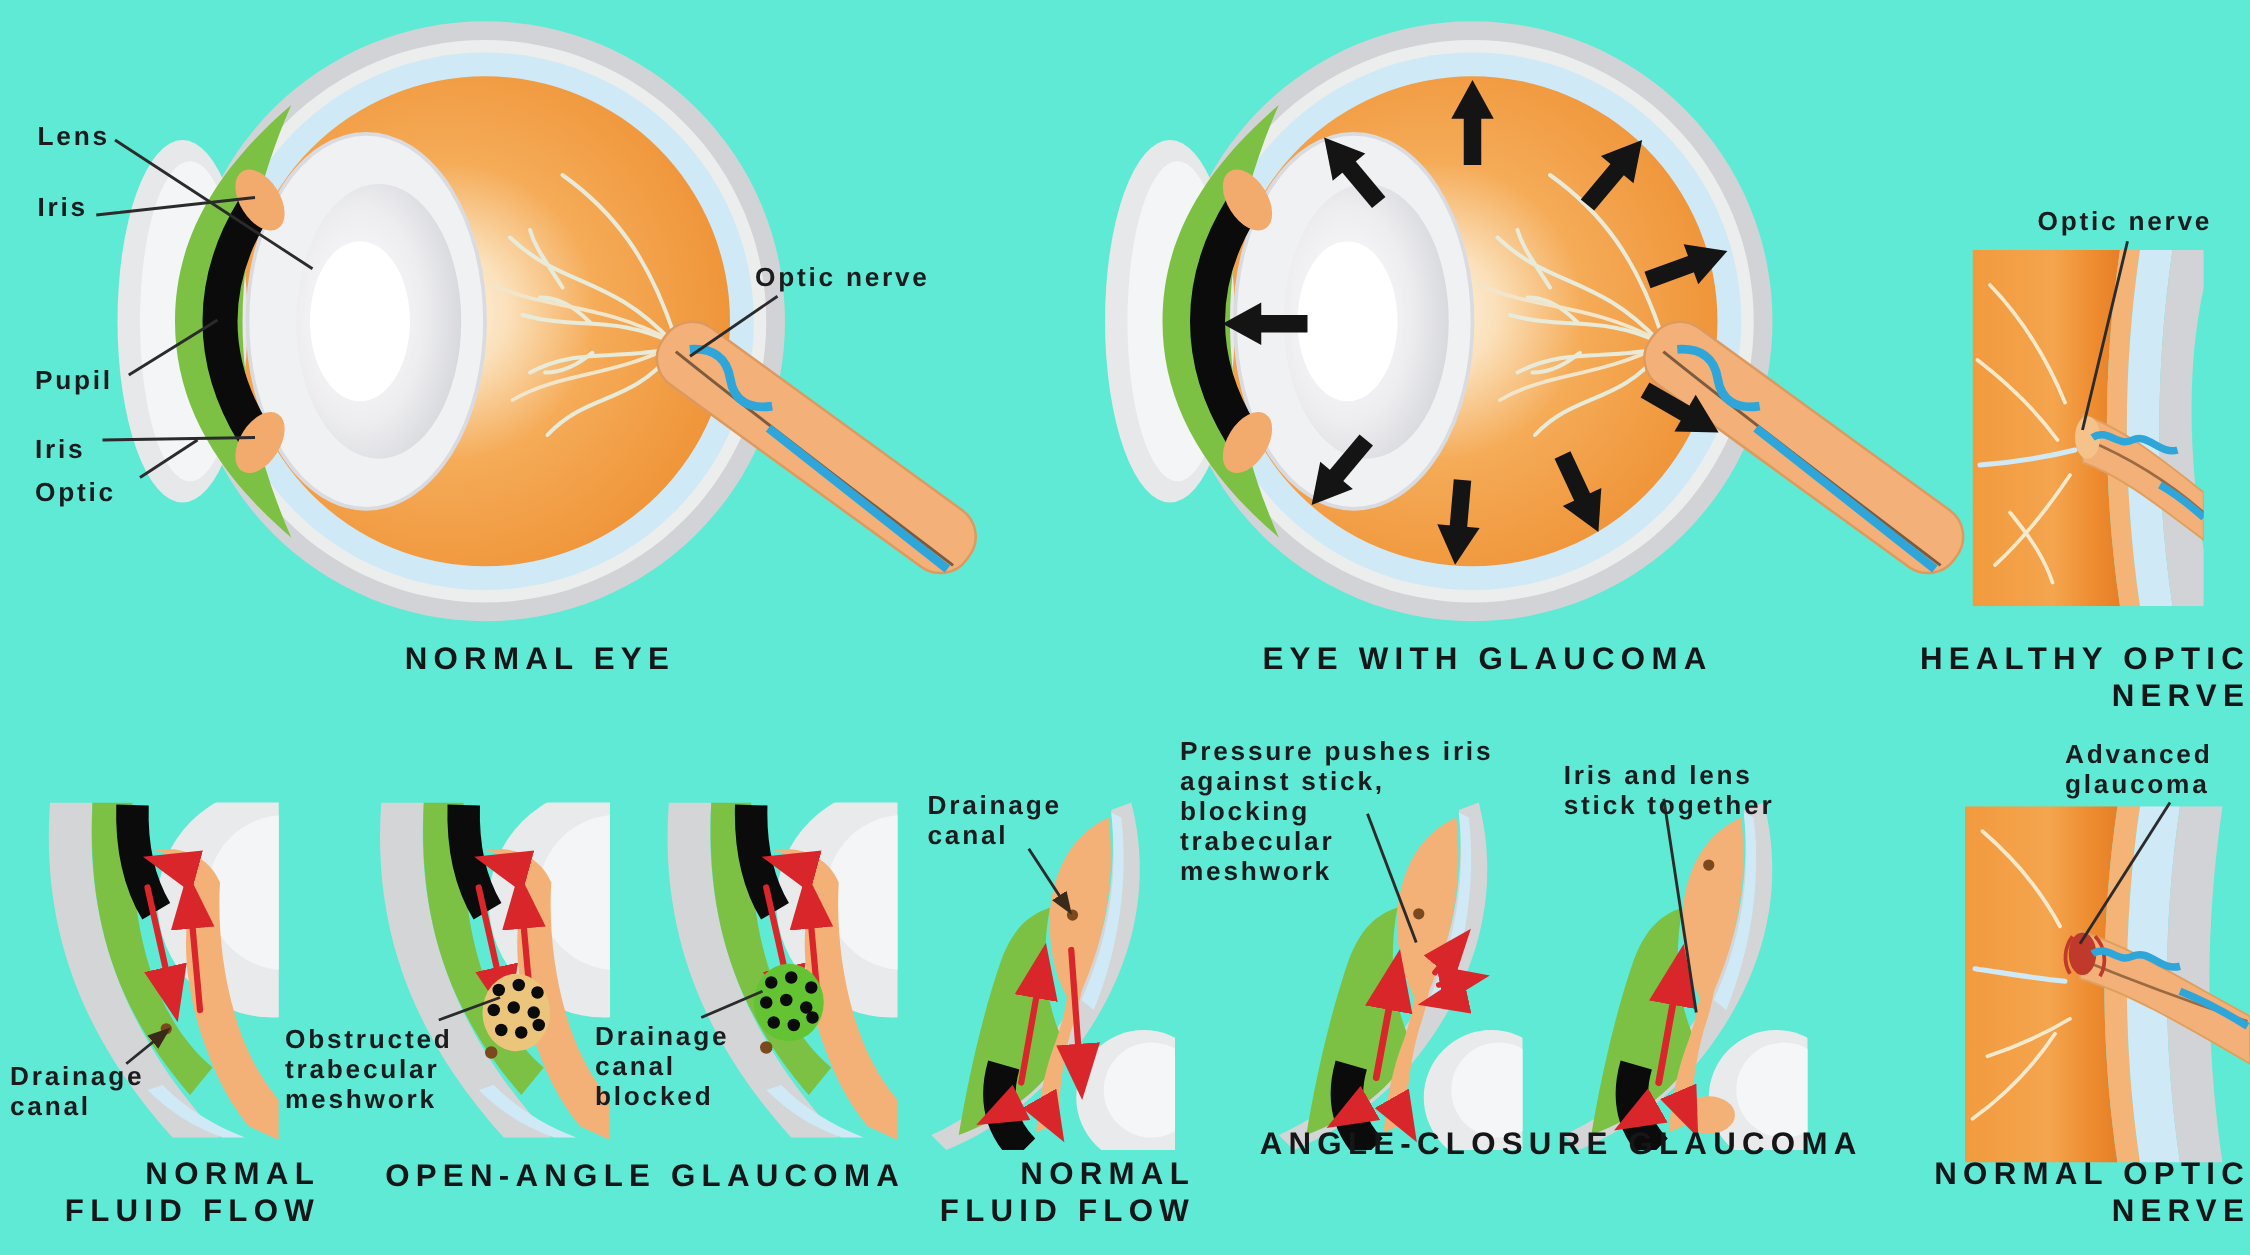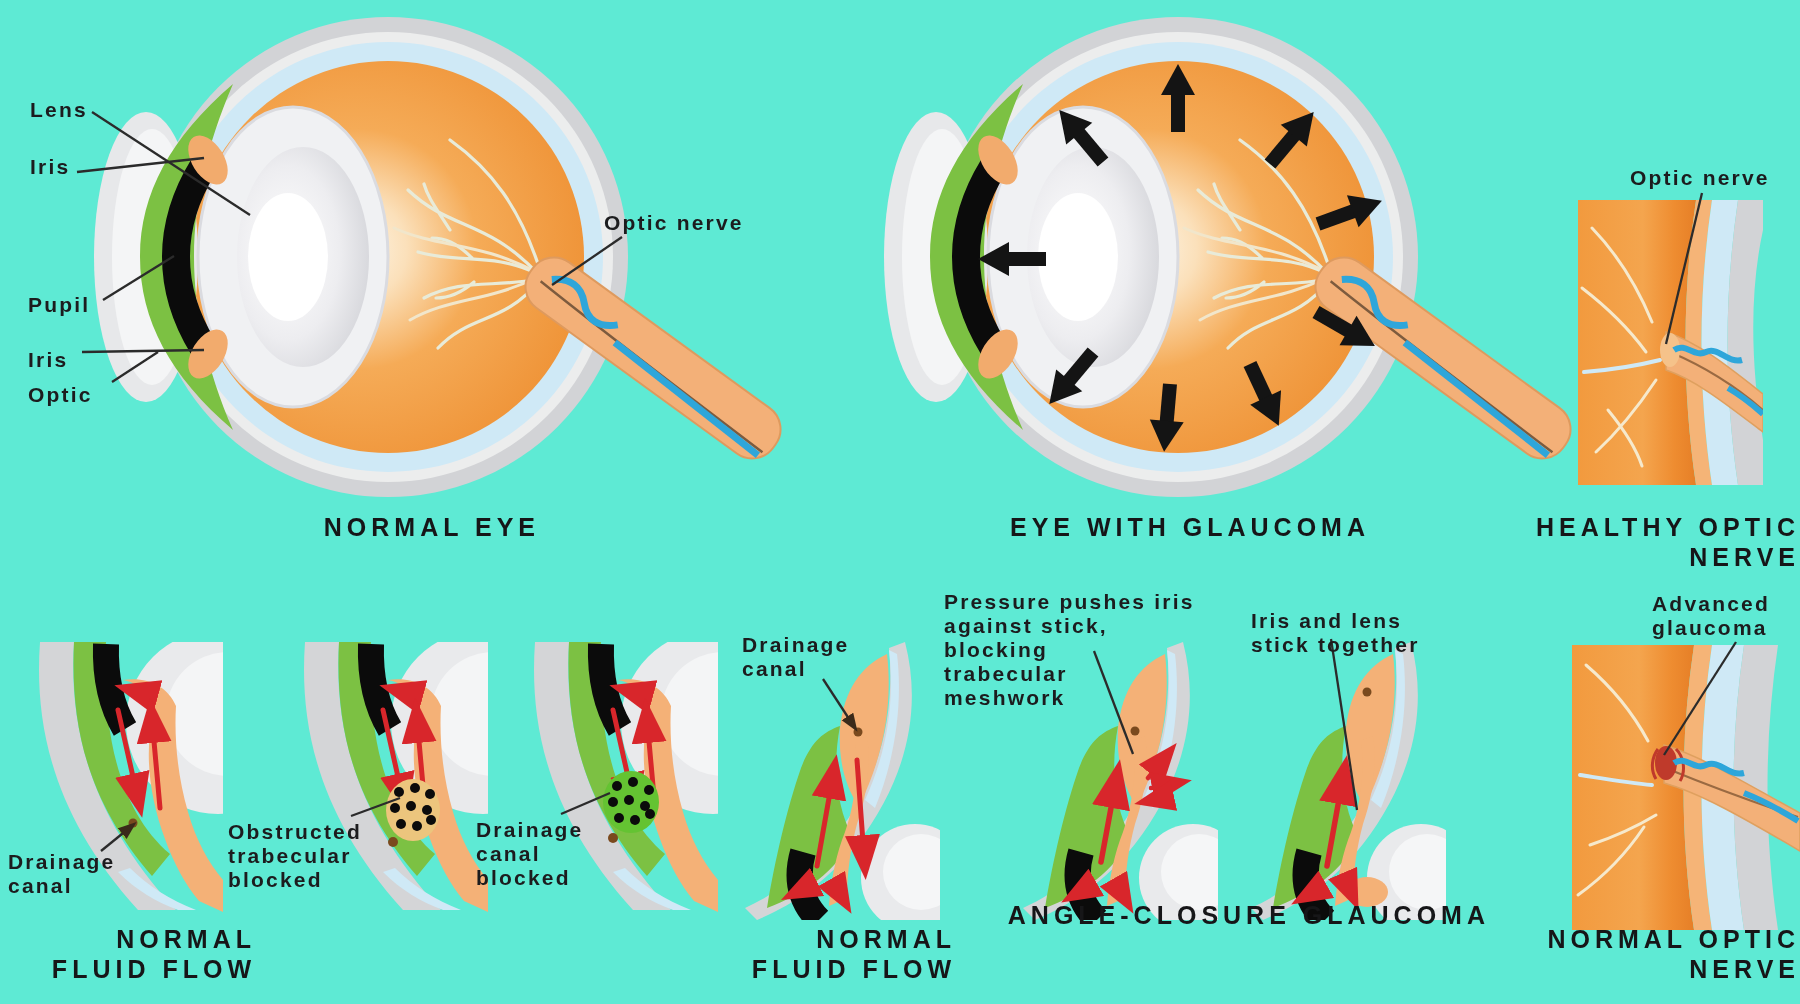--- a/index.html
+++ b/index.html
@@ -276,21 +276,21 @@
   <div class="lbl" style="left:28px;top:348px">Iris</div>
   <div class="lbl" style="left:28px;top:383px">Optic</div>
   <div class="lbl" style="left:604px;top:211px">Optic nerve</div>
 
   <div class="lbl" style="left:1630px;top:166px">Optic nerve</div>
 
   <div class="lbl center" style="left:8px;top:850px;width:130px">Drainage
 canal</div>
   <div class="lbl" style="left:228px;top:820px">Obstructed
 trabecular
-blocked</div>
+meshwork</div>
   <div class="lbl" style="left:476px;top:818px">Drainage
 canal
 blocked</div>
   <div class="lbl center" style="left:742px;top:633px;width:130px">Drainage
 canal</div>
   <div class="lbl" style="left:944px;top:590px;width:300px">Pressure pushes iris
 against stick,
 blocking
 trabecular
 meshwork</div>
@@ -298,19 +298,20 @@
 stick together</div>
   <div class="lbl center" style="left:1652px;top:592px;width:148px">Advanced
 glaucoma</div>
 
   <div class="ttl" style="left:180px;top:512px;width:360px">NORMAL EYE</div>
   <div class="ttl" style="left:900px;top:512px;width:470px">EYE WITH GLAUCOMA</div>
   <div class="ttl" style="left:1498px;top:512px;width:302px">HEALTHY OPTIC
 NERVE</div>
   <div class="ttl" style="left:0px;top:924px;width:256px">NORMAL
 FLUID FLOW</div>
+  <div class="ttl" style="left:256px;top:926px;width:468px">OPEN-ANGLE GLAUCOMA</div>
   <div class="ttl" style="left:700px;top:924px;width:256px">NORMAL
 FLUID FLOW</div>
   <div class="ttl" style="left:966px;top:900px;width:524px">ANGLE-CLOSURE GLAUCOMA</div>
   <div class="ttl" style="left:1492px;top:924px;width:308px">NORMAL OPTIC
 NERVE</div>
 
 </div>
 
 </body></html>

